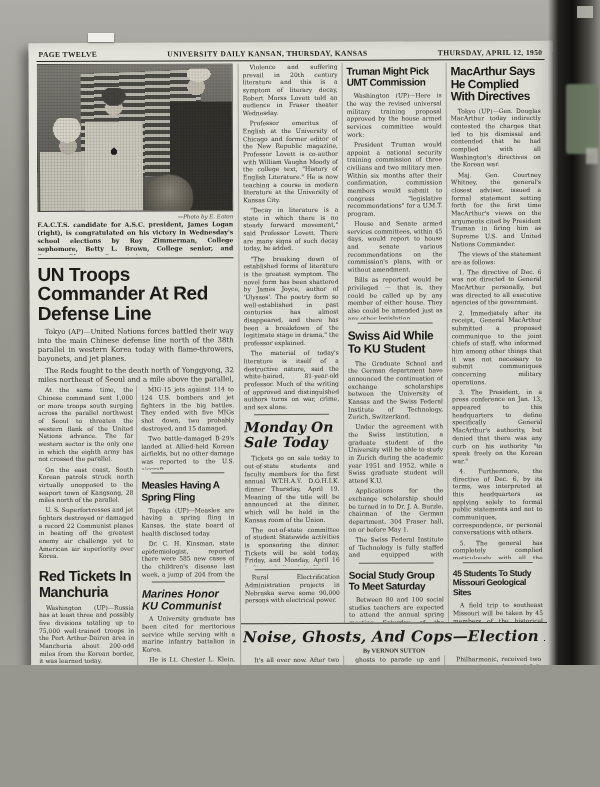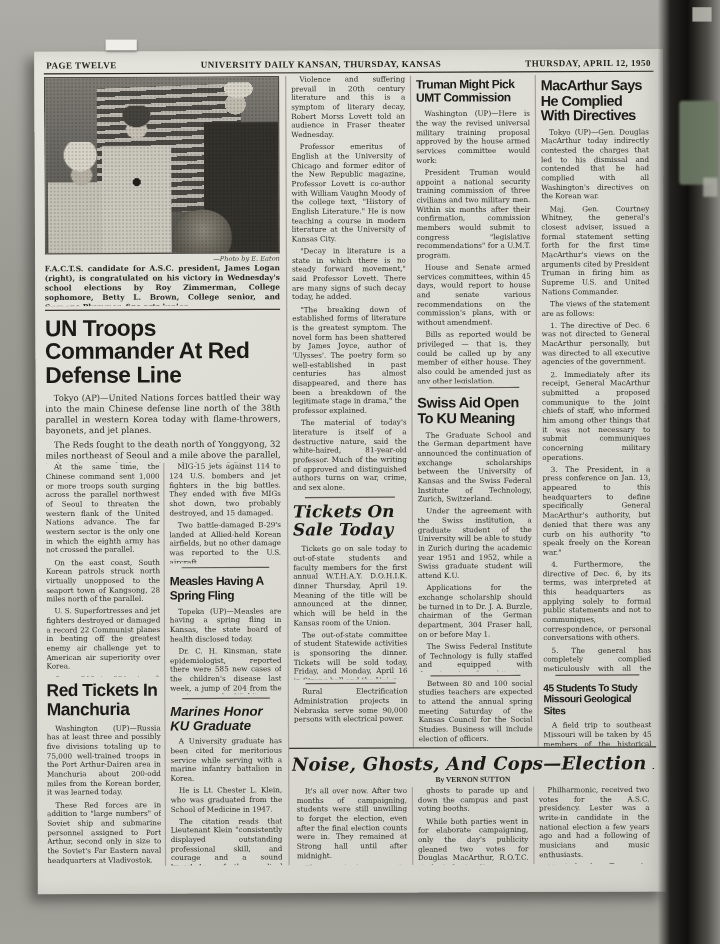--- a/index.html
+++ b/index.html
@@ -1,16 +1,16 @@
 <!DOCTYPE html>
 <html><head>
 <meta charset="utf-8">
 <style>
   html,body{margin:0;padding:0;background:#98978f;}
-  .scan{position:relative;width:600px;height:787px;overflow:hidden;
+  .scan{position:relative;width:600px;height:665px;overflow:hidden;
         background:linear-gradient(180deg,#adaca6 0%,#9b9a93 30%,#93928b 70%,#a09f98 100%);
         font-family:"DejaVu Serif",serif;}
   .paper{position:absolute;left:30px;top:42px;width:524px;height:702px;box-sizing:border-box;
          padding:0 8px;background:linear-gradient(135deg,#e5e4dd 0%,#dcdbd4 45%,#d2d1ca 100%);
          box-shadow:-6px 6px 10px rgba(0,0,0,.38), inset -10px 0 14px rgba(0,0,0,.10);
          transform:rotate(-.25deg);color:#2b2a26;}
   .edge{position:absolute;left:548px;top:0;width:52px;height:787px;pointer-events:none;
         background:linear-gradient(90deg,rgba(20,20,18,0) 0%,#23221f 20%,#100f0d 48%,#504f49 80%,#8b8a84 100%);}
   .patch-green{position:absolute;left:566px;top:84px;width:32px;height:70px;background:#6e7c66;opacity:.9;border-radius:3px;filter:blur(1px);}
   .patch-light1{position:absolute;left:577px;top:6px;width:16px;height:12px;background:#c6c5bd;opacity:.8;filter:blur(.5px);}
@@ -148,21 +148,21 @@
                 <p class="para">MIG-15 jets against 114 to 124 U.S. bombers and jet fighters in the big battles. They ended with five MIGs shot down, two probably destroyed, and 15 damaged.</p>
                 <p class="para">Two battle-damaged B-29's landed at Allied-held Korean airfields, but no other damage was reported to the U.S. aircraft.</p>
               </div>
             <hr class="rule">
             <h2 class="h-sans h-small">Measles Having A Spring Fling</h2>
             <div class="paras" style="max-height:72px">
                 <p class="para">Topeka (UP)—Measles are having a spring fling in Kansas, the state board of health disclosed today.</p>
                 <p class="para">Dr. C. H. Kinsman, state epidemiologist, reported there were 585 new cases of the children's disease last week, a jump of 204 from the previous week. Wichita was hardest hit with 217 cases.</p>
               </div>
             <hr class="rule">
-            <h2 class="h-marines">Marines Honor KU Graduate</h2>
+            <h2 class="h-marines">Marines Honor KU Communist</h2>
             <div class="paras fill">
                 <p class="para">A University graduate has been cited for meritorious service while serving with a marine infantry battalion in Korea.</p>
                 <p class="para">He is Lt. Chester L. Klein, who was graduated from the School of Medicine in 1947.</p>
                 <p class="para">The citation reads that Lieutenant Klein "consistently displayed outstanding professional skill, and courage and a sound knowledge of the medical profession in the performance of his duties. He established, maintained, and operated the battalion aid station close to the front line units and, although exposed to enemy fire on many occasions, he administered aid and comfort to and aided in the rapid evacuation of more than 900 casualties.</p>
               </div>
           </div>
         </div>
       </div>
 
       <div class="right-wrap">
@@ -170,46 +170,47 @@
 
           <div class="col">
             <div class="paras" style="max-height:348px">
                 <p class="para">Violence and suffering prevail in 20th century literature and this is a symptom of literary decay, Robert Morss Lovett told an audience in Fraser theater Wednesday.</p>
                 <p class="para">Professor emeritus of English at the University of Chicago and former editor of the New Republic magazine, Professor Lovett is co-author with William Vaughn Moody of the college text, "History of English Literature." He is now teaching a course in modern literature at the University of Kansas City.</p>
                 <p class="para">"Decay in literature is a state in which there is no steady forward movement," said Professor Lovett. There are many signs of such decay today, he added.</p>
                 <p class="para">"The breaking down of established forms of literature is the greatest symptom. The novel form has been shattered by James Joyce, author of 'Ulysses'. The poetry form so well-established in past centuries has almost disappeared, and there has been a breakdown of the legitimate stage in drama," the professor explained.</p>
                 <p class="para">The material of today's literature is itself of a destructive nature, said the white-haired, 81-year-old professor. Much of the writing of approved and distinguished authors turns on war, crime, and sex alone.</p>
               </div>
             <hr class="rule">
-            <h2 class="h-italic-serif h-tickets">Tickets On Sale Today</h2>
+            <h2 class="h-italic-serif h-tickets">Monday On Sale Today</h2>
             <div class="paras" style="max-height:112px">
                 <p class="para">Tickets go on sale today to out-of-state students and faculty members for the first annual W.T.H.A.Y. D.O.H.I.K. dinner Thursday, April 19. Meaning of the title will be announced at the dinner, which will be held in the Kansas room of the Union.</p>
                 <p class="para">The out-of-state committee of student Statewide activities is sponsoring the dinner. Tickets will be sold today, Friday, and Monday, April 16 in Strong hall and the Union.</p>
               </div>
             <hr class="rule">
             <div class="filler fill">Rural Electrification Administration projects in Nebraska serve some 90,000 persons with electrical power.</div>
           </div>
 
           <div class="col">
             <h2 class="h-sans h-small">Truman Might Pick UMT Commission</h2>
             <div class="paras" style="max-height:228px">
                 <p class="para">Washington (UP)—Here is the way the revised universal military training proposal approved by the house armed services committee would work:</p>
                 <p class="para">President Truman would appoint a national security training commission of three civilians and two military men. Within six months after their confirmation, commission members would submit to congress "legislative recommendations" for a U.M.T. program.</p>
                 <p class="para">House and Senate armed services committees, within 45 days, would report to house and senate various recommendations on the commission's plans, with or without amendment.</p>
                 <p class="para">Bills as reported would be privileged — that is, they could be called up by any member of either house. They also could be amended just as any other legislation.</p>
               </div>
             <hr class="rule">
-            <h1 class="h-sans h-swiss">Swiss Aid Open To KU Meaning</h1>
+            <h1 class="h-sans h-swiss">Swiss Aid While To KU Student</h1>
             <div class="paras" style="max-height:200px">
                 <p class="para">The Graduate School and the German department have announced the continuation of exchange scholarships between the University of Kansas and the Swiss Federal Institute of Technology, Zurich, Switzerland.</p>
                 <p class="para">Under the agreement with the Swiss institution, a graduate student of the University will be able to study in Zurich during the academic year 1951 and 1952, while a Swiss graduate student will attend K.U.</p>
                 <p class="para">Applications for the exchange scholarship should be turned in to Dr. J. A. Burzle, chairman of the German department, 304 Fraser hall, on or before May 1.</p>
                 <p class="para">The Swiss Federal Institute of Technology is fully staffed and equipped with departments of architecture, engineering, chemistry, physics, mathematics, botany, and forestry.</p>
               </div>
             <hr class="rule">
+            <h2 class="h-sans h-small">Social Study Group To Meet Saturday</h2>
             <div class="paras fill">
                 <p class="para">Between 80 and 100 social studies teachers are expected to attend the annual spring meeting Saturday of the Kansas Council for the Social Studies. Business will include election of officers.</p>
               </div>
           </div>
 
           <div class="col">
             <h1 class="h-sans h-mac">MacArthur Says He Complied With Directives</h1>
             <div class="paras" style="max-height:452px">
                 <p class="para">Tokyo (UP)—Gen. Douglas MacArthur today indirectly contested the charges that led to his dismissal and contended that he had complied with all Washington's directives on the Korean war.</p>
                 <p class="para">Maj. Gen. Courtney Whitney, the general's closest adviser, issued a formal statement setting forth for the first time MacArthur's views on the arguments cited by President Truman in firing him as Supreme U.S. and United Nations Commander.</p>

